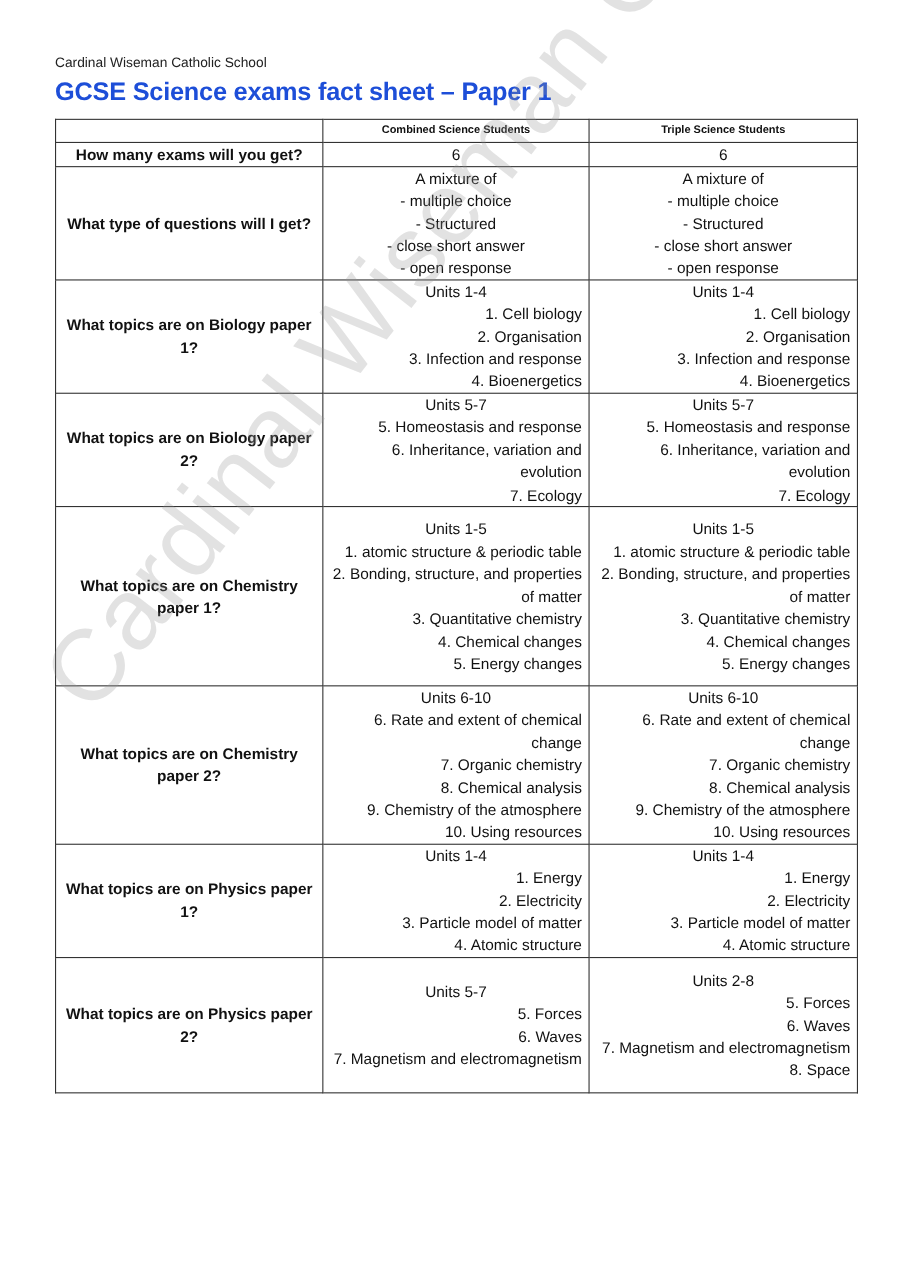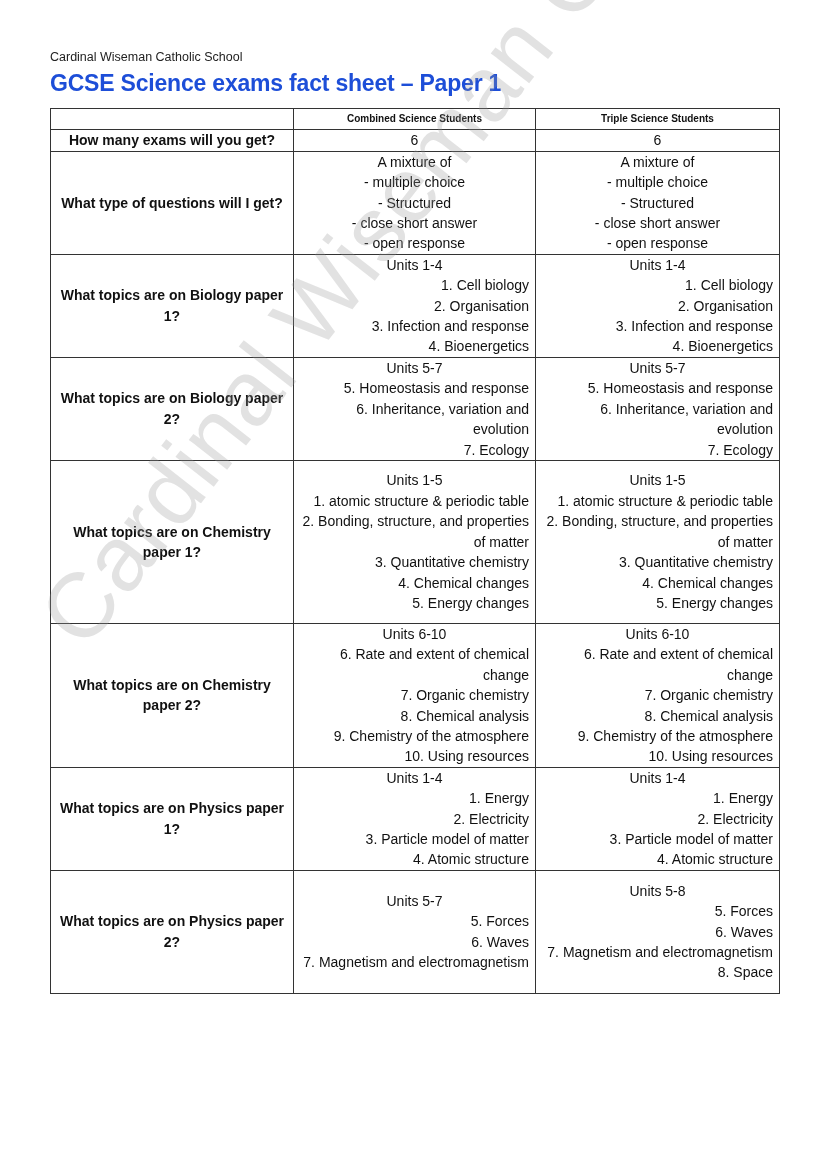--- a/index.html
+++ b/index.html
@@ -190,21 +190,21 @@
 
   <tr class="r-phys2">
     <td class="q">What topics are on Physics paper 2?</td>
     <td class="list">
       <span class="units">Units 5-7</span>
       <span class="item">5. Forces</span>
       <span class="item">6. Waves</span>
       <span class="item">7. Magnetism and electromagnetism</span>
     </td>
     <td class="list">
-      <span class="units">Units 5-8</span>
+      <span class="units">Units 2-8</span>
       <span class="item">5. Forces</span>
       <span class="item">6. Waves</span>
       <span class="item">7. Magnetism and electromagnetism</span>
       <span class="item">8. Space</span>
     </td>
   </tr>
 </tbody>
   </table>
 
 <div class="watermark">Cardinal Wiseman Catholic School</div>

